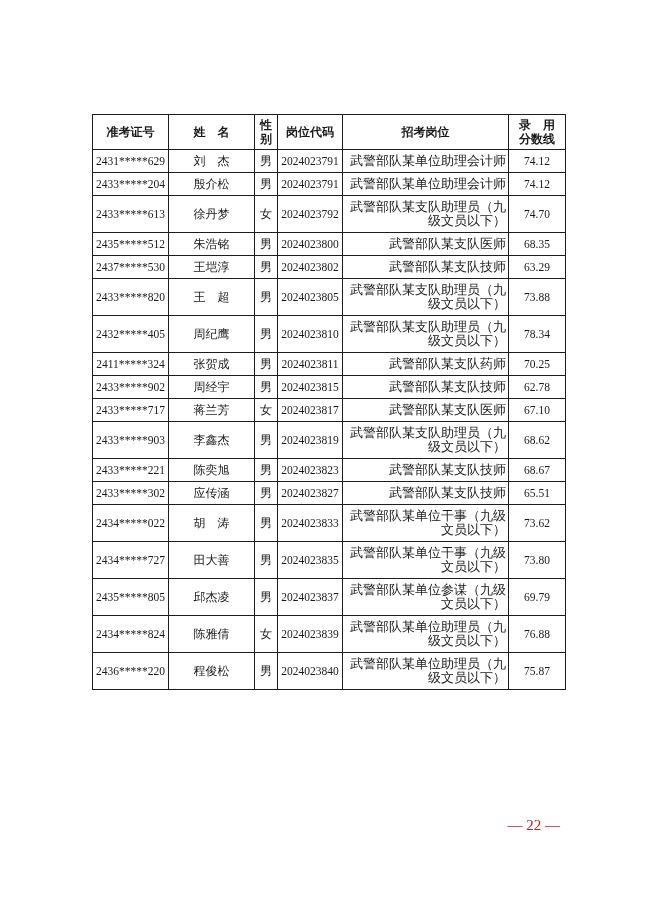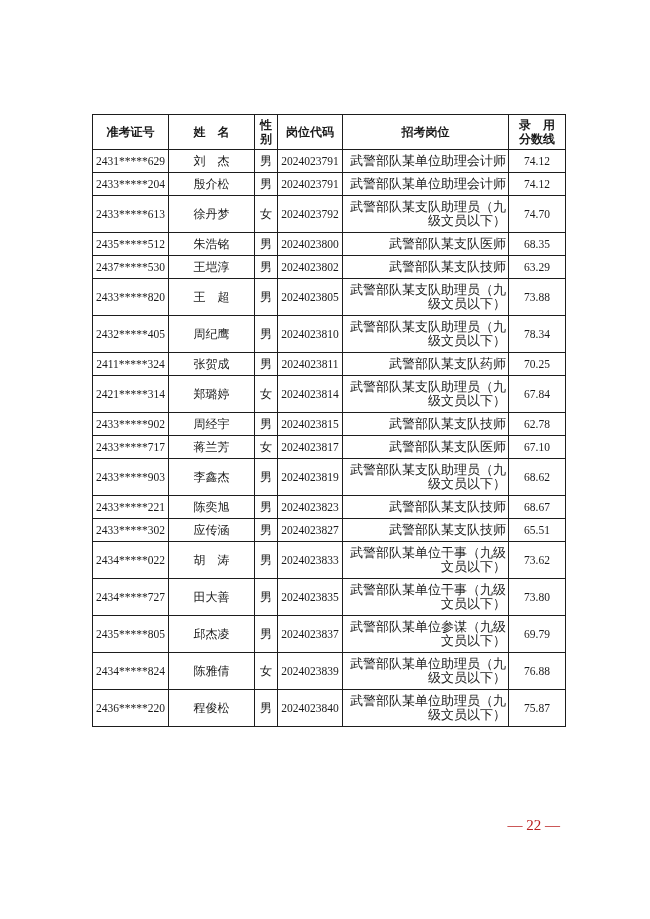--- a/index.html
+++ b/index.html
@@ -149,28 +149,20 @@
         </tr>
         <tr>
           <td class="c-id">2411*****324</td>
           <td class="c-name">张贺成</td>
           <td class="c-gender">男</td>
           <td class="c-code">2024023811</td>
           <td class="c-pos">武警部队某支队药师</td>
           <td class="c-score">70.25</td>
         </tr>
         <tr>
-          <td class="c-id">2421*****314</td>
-          <td class="c-name">郑璐婷</td>
-          <td class="c-gender">女</td>
-          <td class="c-code">2024023814</td>
-          <td class="c-pos">武警部队某支队助理员（九级文员以下）</td>
-          <td class="c-score">67.84</td>
-        </tr>
-        <tr>
           <td class="c-id">2433*****902</td>
           <td class="c-name">周经宇</td>
           <td class="c-gender">男</td>
           <td class="c-code">2024023815</td>
           <td class="c-pos">武警部队某支队技师</td>
           <td class="c-score">62.78</td>
         </tr>
         <tr>
           <td class="c-id">2433*****717</td>
           <td class="c-name">蒋兰芳</td>

